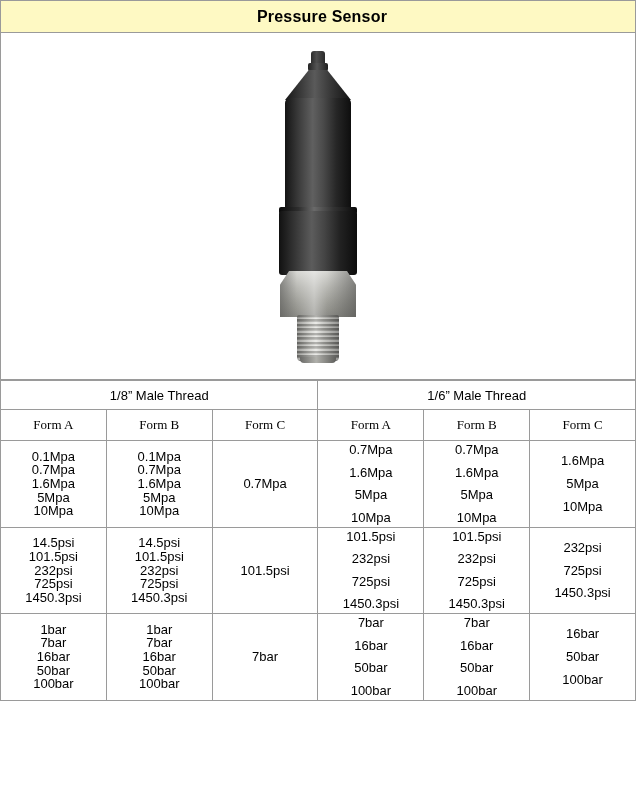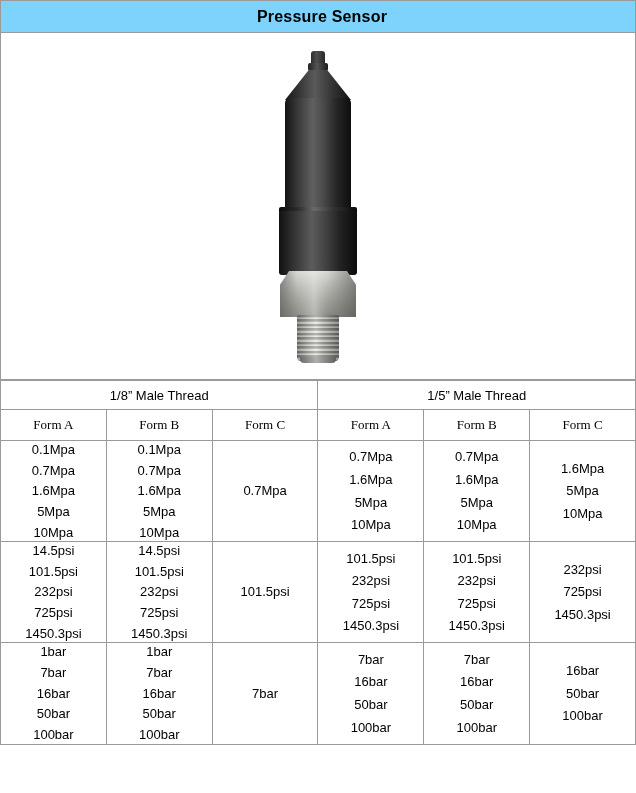--- a/index.html
+++ b/index.html
@@ -21,21 +21,21 @@
     position: relative;
   }
   .title-bar {
     height: 32px;
     box-sizing: border-box;
     border: 1px solid #9a9a9a;
     border-bottom: none;
     display: flex;
     align-items: center;
     justify-content: center;
-    background: #7dd3fc;
+    background: #fef9c3;
     padding-left: 8px;
   }
   .title-text {
     font-size: 16px;
     font-weight: bold;
     letter-spacing: 0.2px;
   }
   .image-panel {
     height: 348px;
     box-sizing: border-box;
@@ -173,21 +173,20 @@
   td.formhdr {
     font-size: 14px;
     height: 26px;
     font-family: Liberation Serif, serif;
   }
   .cellbox {
     display: flex;
     flex-direction: column;
     align-items: center;
     justify-content: center;
-    gap: 7px;
     line-height: 1.05;
   }
   .cellbox.gap-lg { gap: 9px; }
   td.datacell {
     padding: 8px 2px;
   }
 </style>
 </head>
 <body>
 
@@ -209,21 +208,21 @@
       <div class="hex-shade"></div>
       <div class="thread"></div>
       <div class="thread-tip"></div>
     </div>
   </div>
 
   <table class="spec">
     <tbody>
         <tr>
       <th class="group" colspan="3">1/8” Male Thread</th>
-      <th class="group" colspan="3">1/5” Male Thread</th>
+      <th class="group" colspan="3">1/6” Male Thread</th>
     </tr>
     <tr>
       <td class="formhdr">Form A</td>
       <td class="formhdr">Form B</td>
       <td class="formhdr">Form C</td>
       <td class="formhdr">Form A</td>
       <td class="formhdr">Form B</td>
       <td class="formhdr">Form C</td>
     </tr>
 

